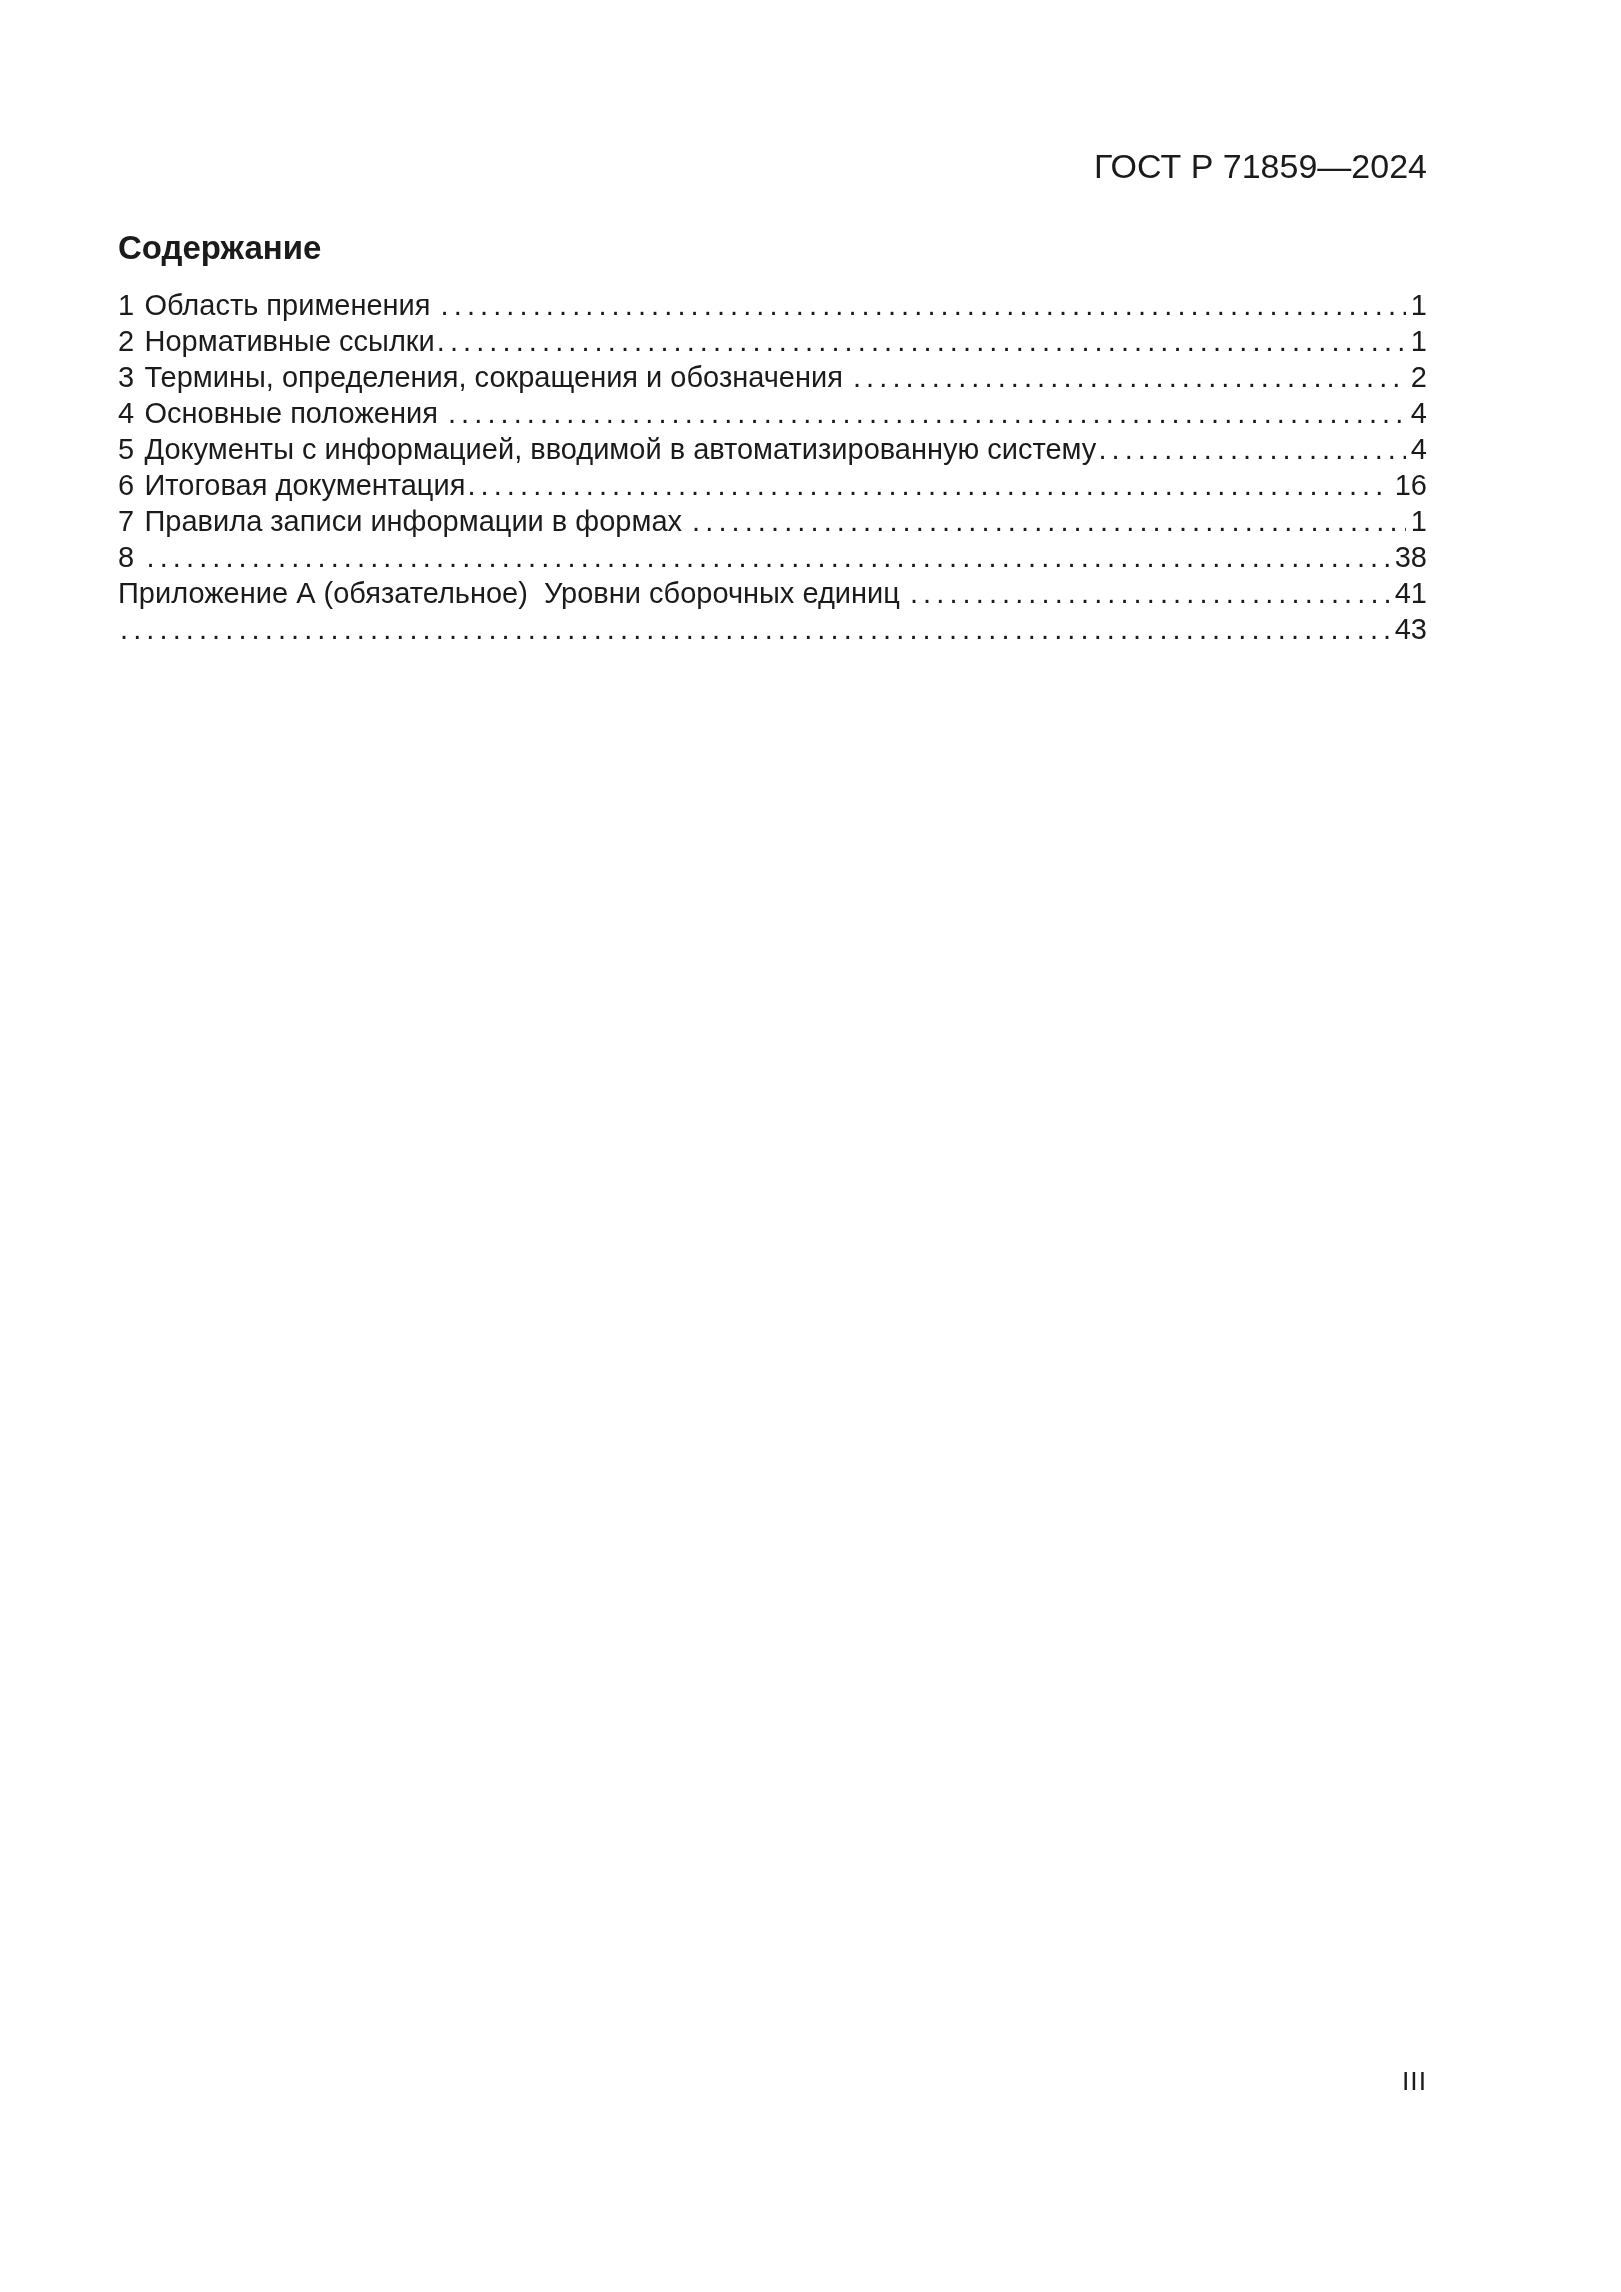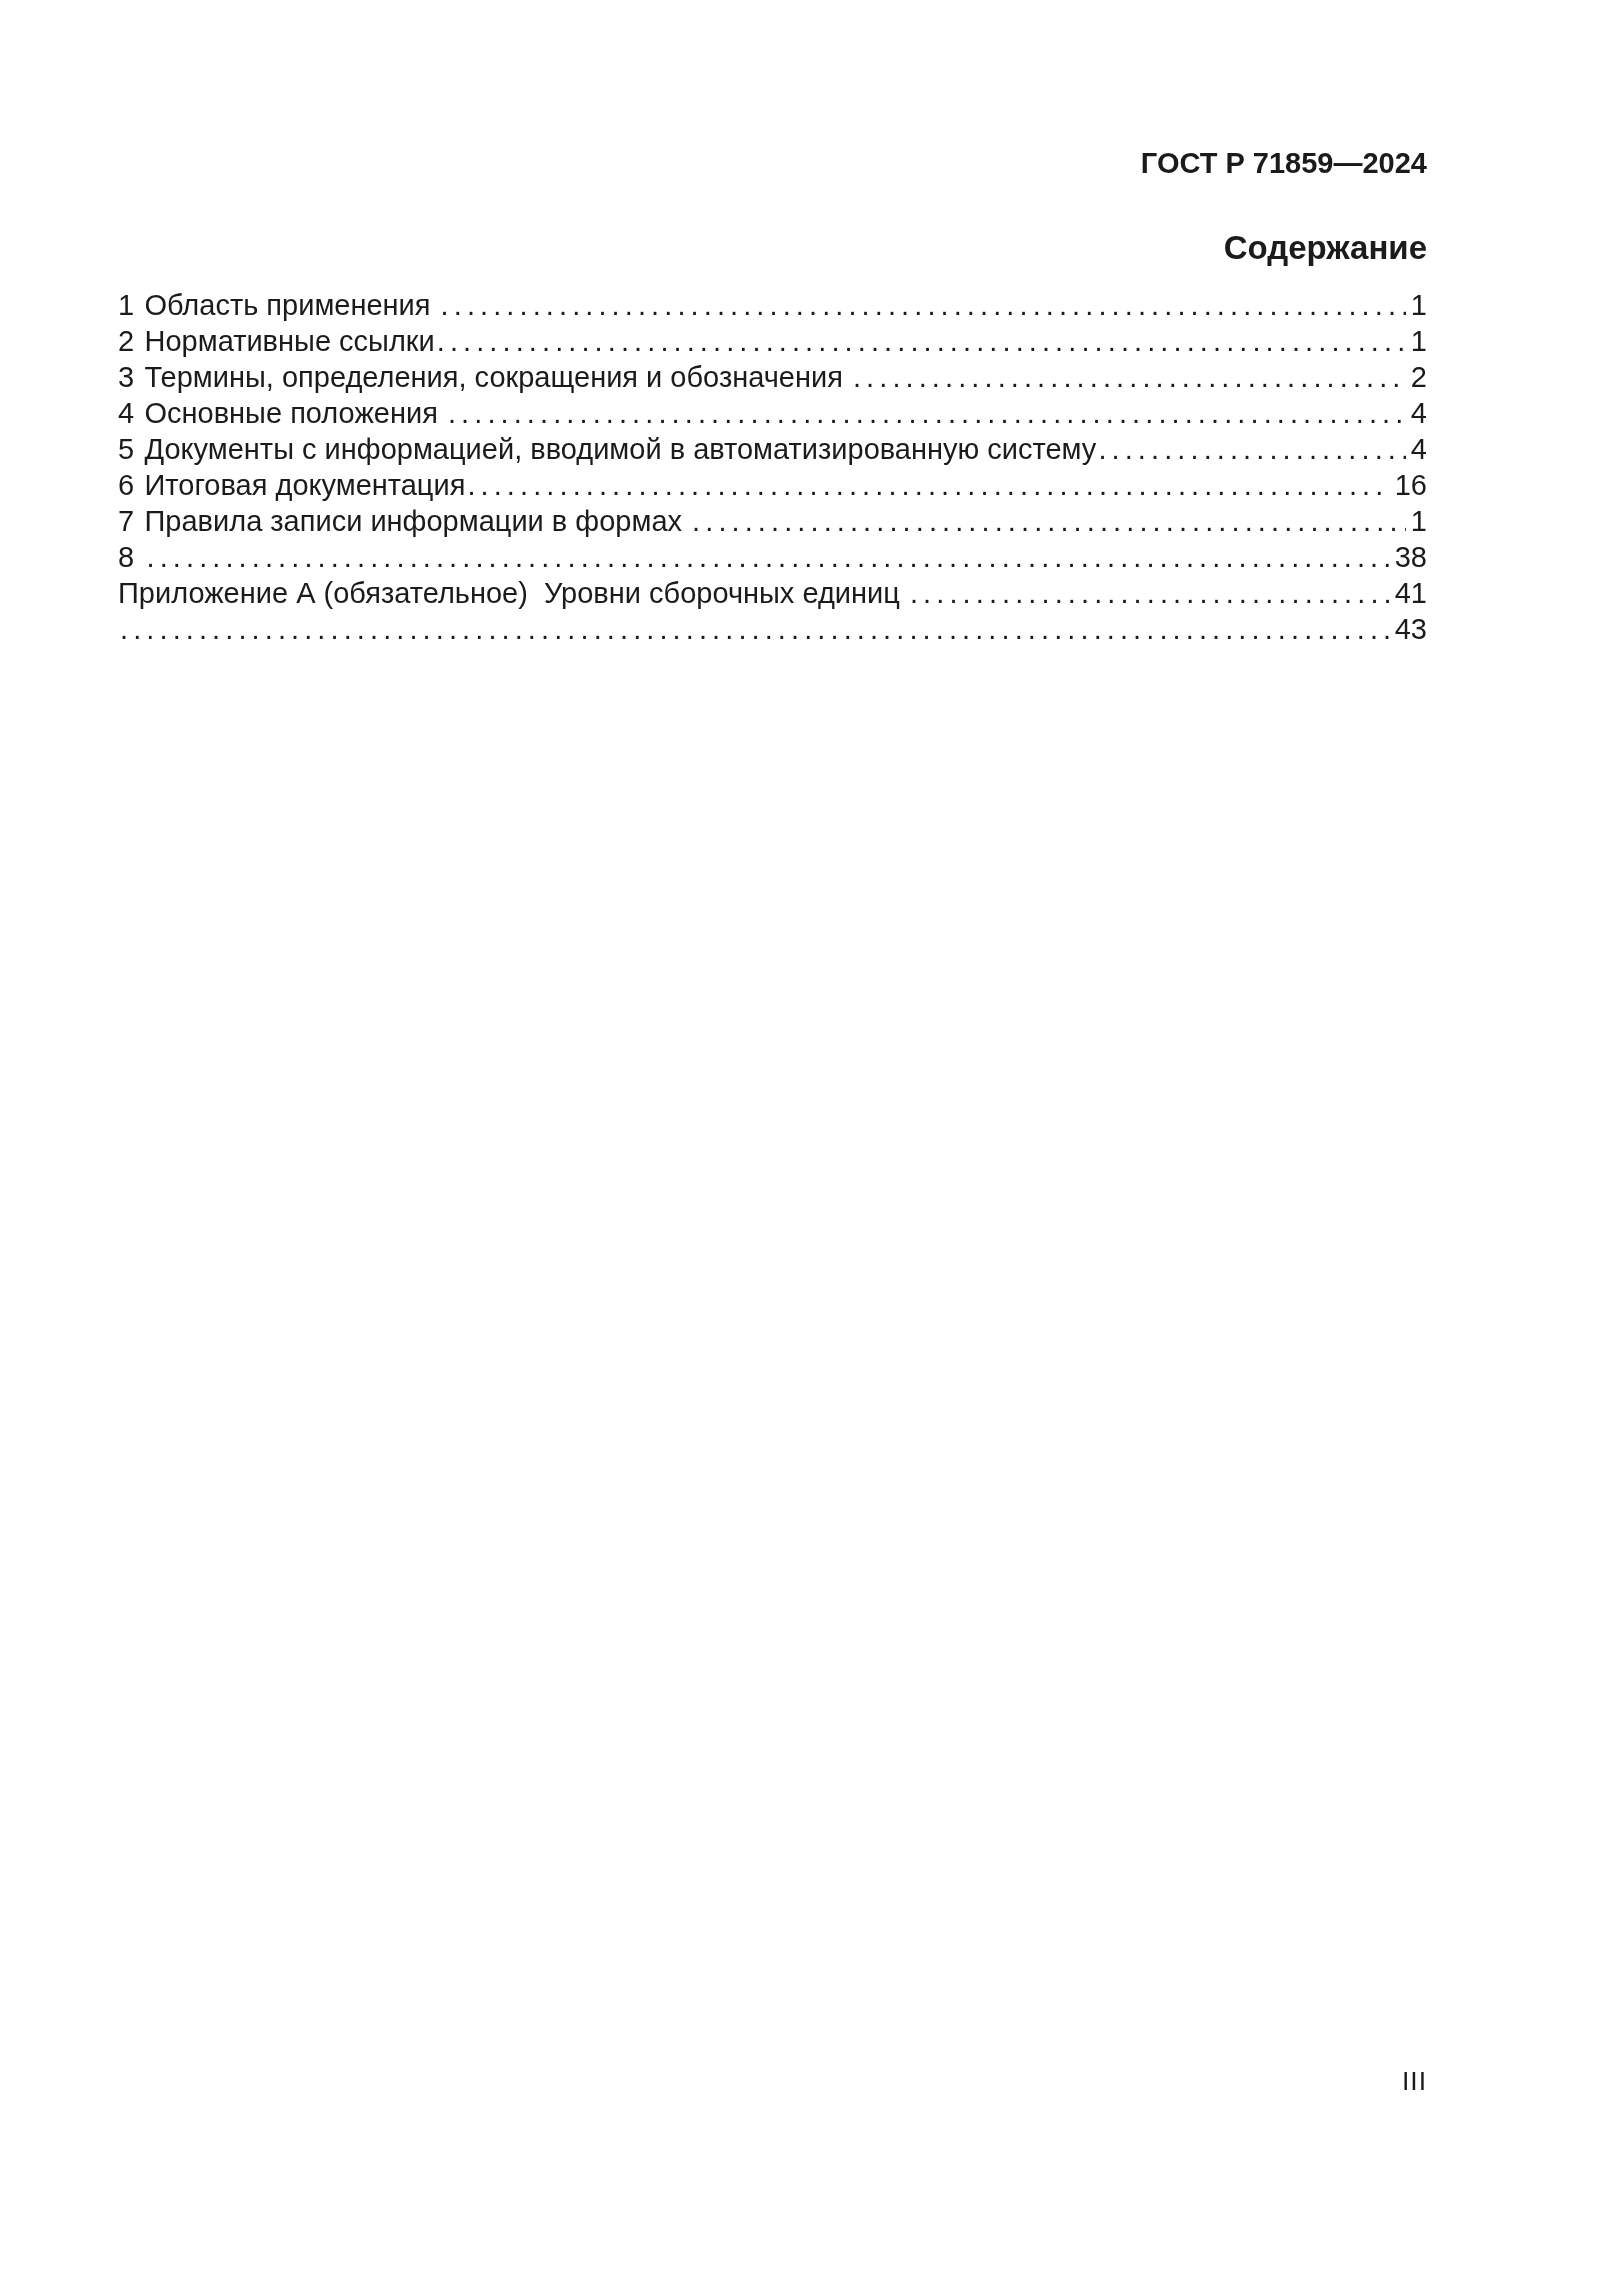--- a/index.html
+++ b/index.html
@@ -7,25 +7,25 @@
   body {
     width: 1621px; height: 2293px; position: relative;
     font-family: "Liberation Sans", "DejaVu Sans", sans-serif;
     color: #1b1b1b;
   }
   .page {
     position: absolute; inset: 0; background: #ffffff; overflow: hidden;
   }
   .running-head {
     position: absolute; top: 149px; right: 194px;
-    font-size: 29px; font-weight: bold; line-height: 1; white-space: nowrap; margin-left: 32px;
+    font-size: 34px; font-weight: normal; line-height: 1; white-space: nowrap; margin-left: 32px;
   }
   .toc-title {
     position: absolute; top: 231px; left: 118px; width: 1309px;
-    text-align: right; font-size: 33px; font-weight: bold; line-height: 1;
+    text-align: left; font-size: 33px; font-weight: bold; line-height: 1;
   }
   .toc {
     position: absolute; top: 287px; left: 118px; width: 1309px;
     font-size: 29px;
   }
   .toc-row {
     display: flex; align-items: stretch;
     line-height: 36px; height: 36px; white-space: nowrap;
   }
   .toc-num  { flex: none; width: 26.5px; }

